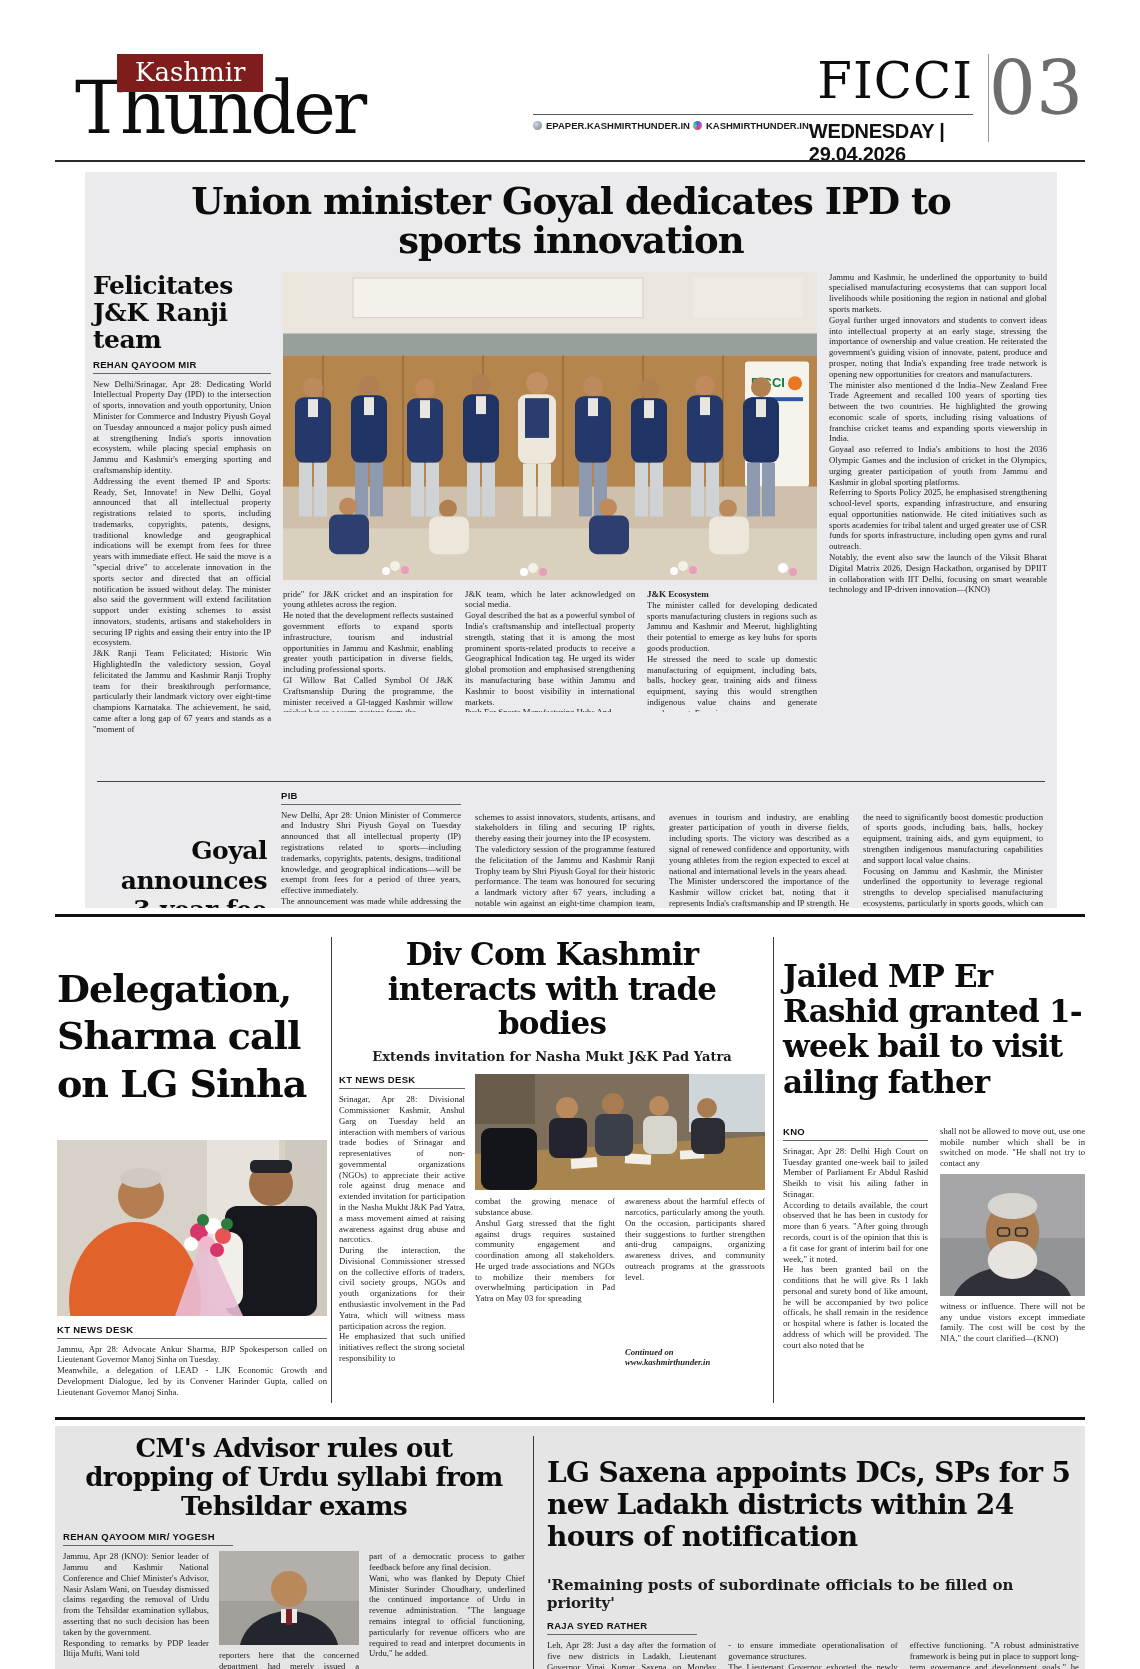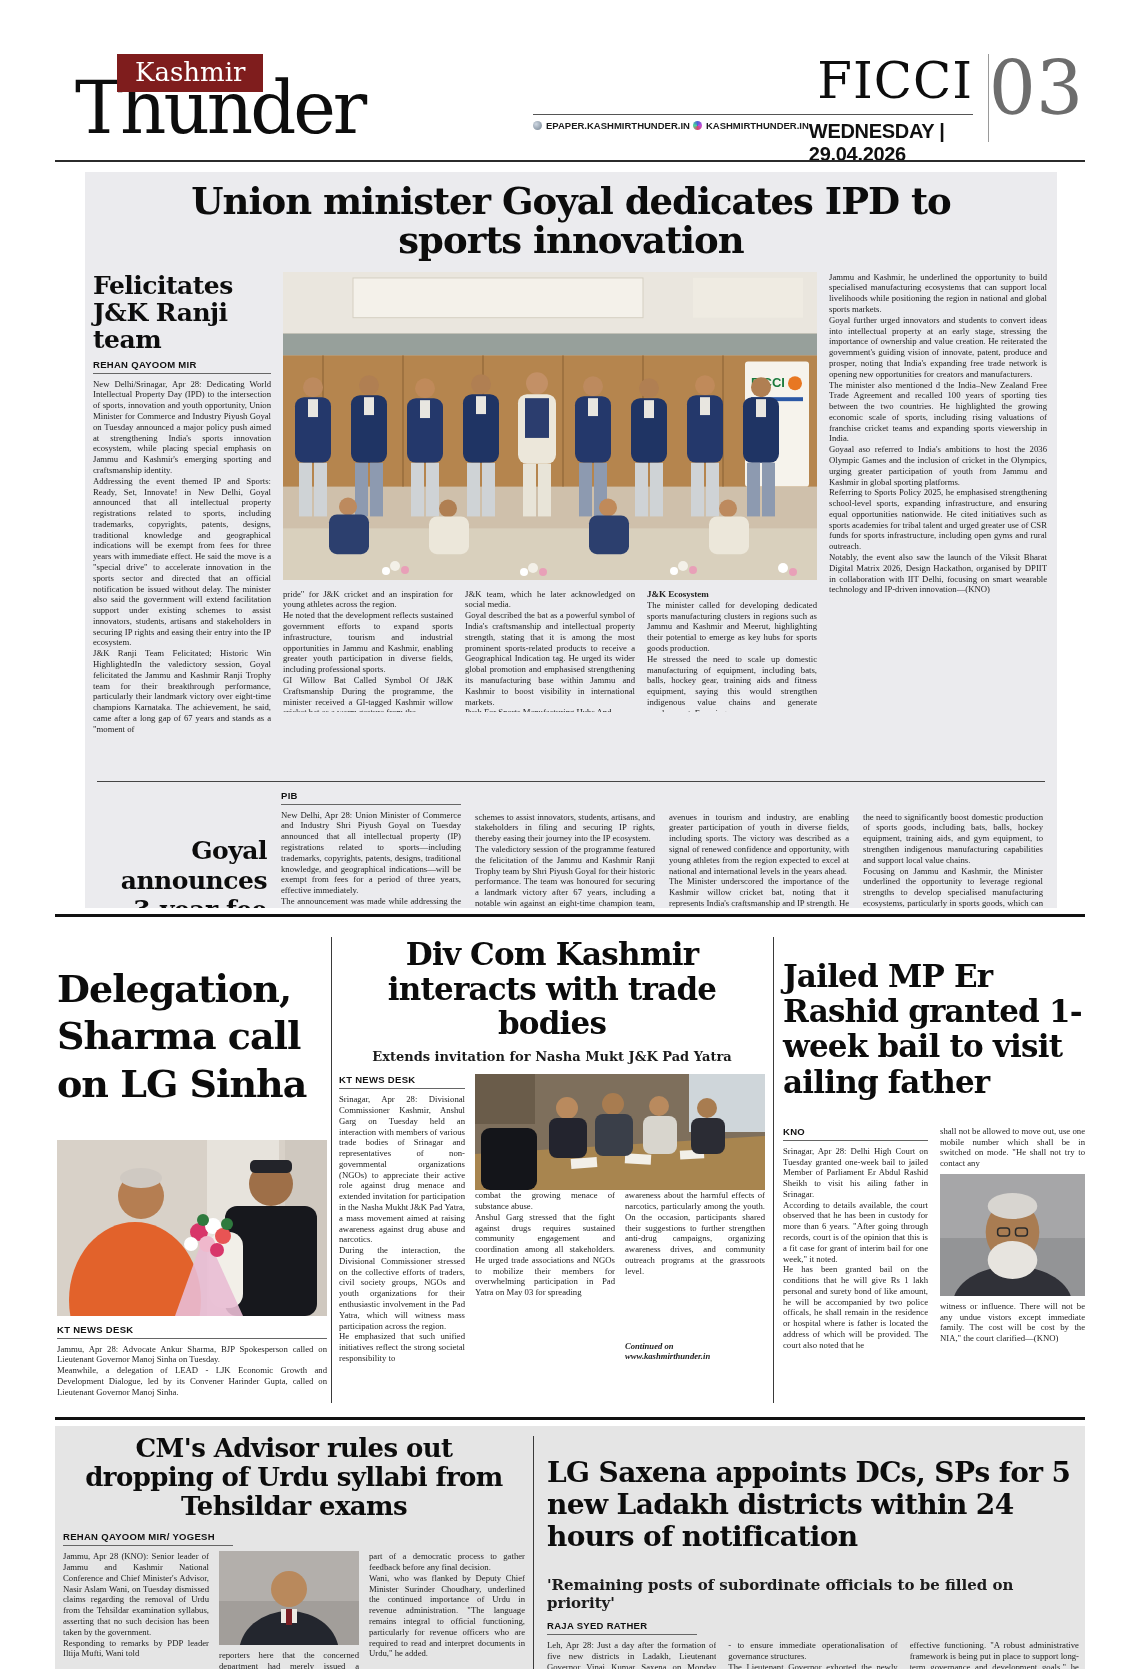--- a/index.html
+++ b/index.html
@@ -65,21 +65,21 @@
   .vdiv{position:absolute;top:12px;bottom:10px;width:1px;background:#3a3a3a;}
   .storyA{position:absolute;left:2px;top:8px;width:270px;}
   .storyA .hl{font-size:38px;line-height:1.26;letter-spacing:-1px;}
   .storyA .photo{width:270px;height:176px;margin-top:10px;}
   .storyA .byline{margin-top:8px;}
   .storyB{position:absolute;left:284px;top:8px;width:426px;}
   .storyB .hl{text-align:center;font-size:31px;line-height:1.12;letter-spacing:-.8px;margin:4px 6px 0;}
   .storyB .sub{text-align:center;font-family:"DejaVu Serif",serif;font-weight:700;font-size:13px;margin-top:8px;}
   .storyB-body{display:grid;grid-template-columns:126px 1fr;column-gap:10px;margin-top:10px;}
   .storyB .photo{width:100%;height:116px;}
-  .storyB-sub2{display:grid;grid-template-columns:1fr 1fr;column-gap:10px;height:188px;}
+  .storyB-sub2{display:grid;grid-template-columns:1fr 1fr;column-gap:10px;margin-top:6px;height:188px;}
   .storyC{position:absolute;left:728px;top:8px;width:302px;}
   .storyC .hl{font-size:31px;line-height:1.14;letter-spacing:-.8px;}
   .storyC-body{display:grid;grid-template-columns:1fr 1fr;column-gap:12px;margin-top:10px;}
   .storyC .photo{width:100%;height:122px;margin:5px 0;}
 
   
   .band-bot{position:absolute;left:55px;top:1426px;width:1030px;height:243px;background:#e5e5e5;overflow:hidden;}
   .bot-vdiv{position:absolute;left:478px;top:10px;bottom:0;width:1px;background:#3a3a3a;}
   .storyD{position:absolute;left:8px;top:8px;width:462px;}
   .storyD .hl{text-align:center;font-size:26px;line-height:1.12;letter-spacing:-.6px;margin:0 16px;}

